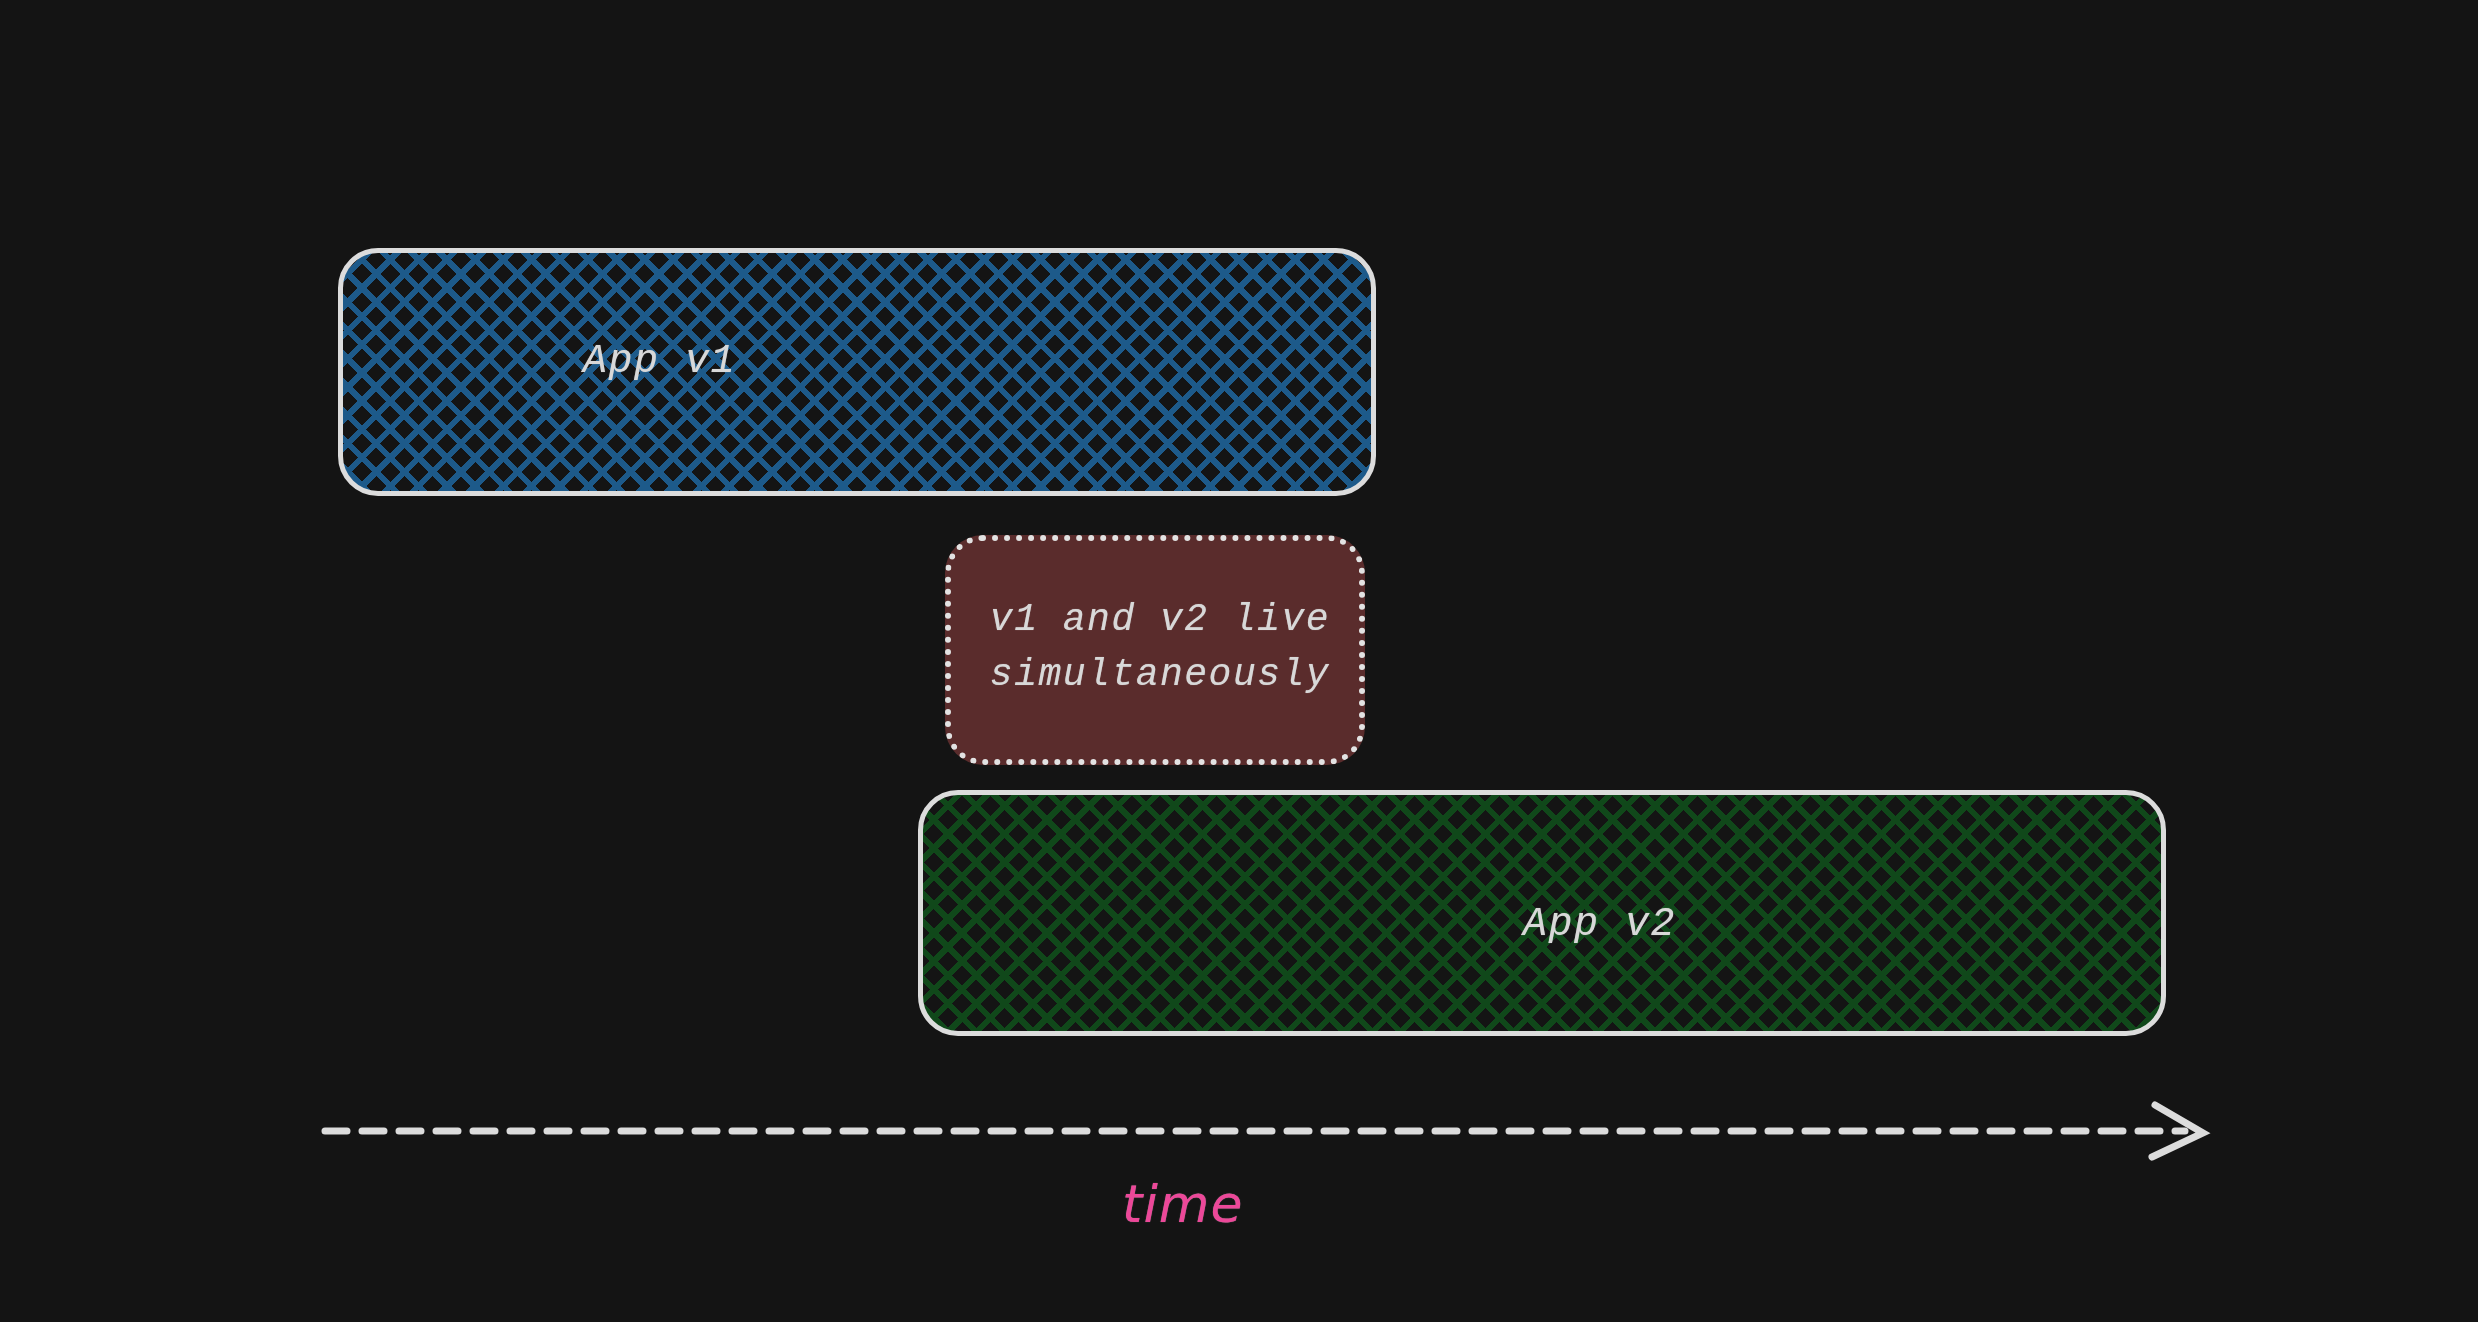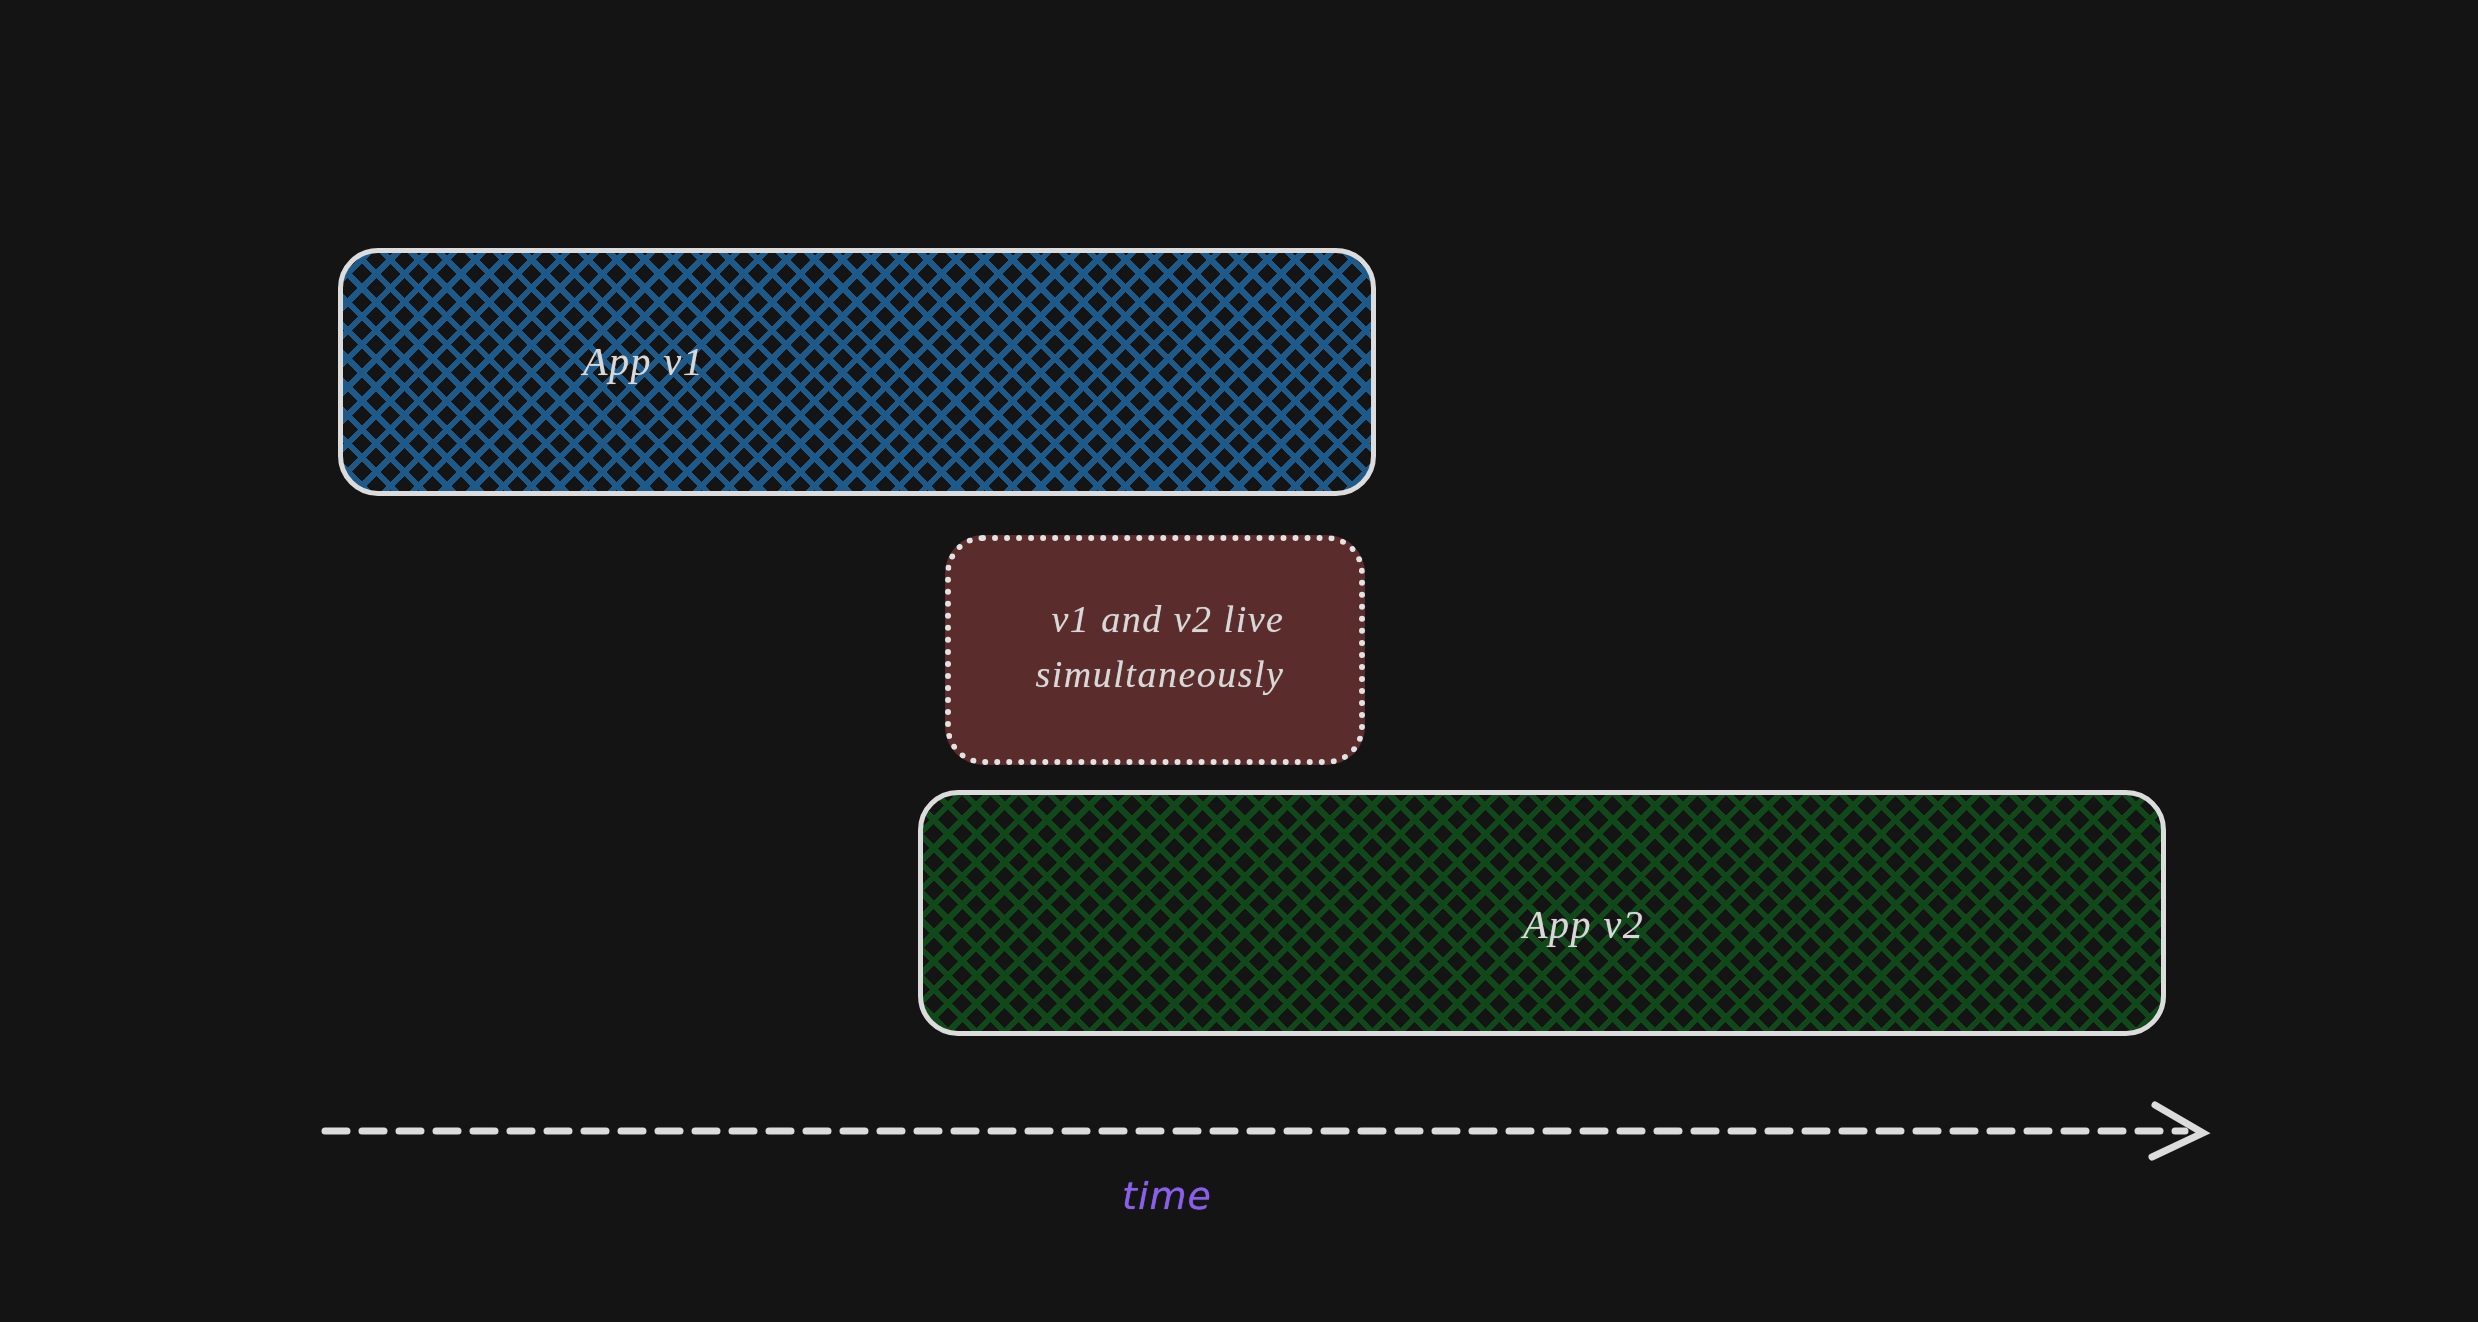--- a/index.html
+++ b/index.html
@@ -28,21 +28,21 @@
     box-sizing: border-box;
     display: flex;
     align-items: center;
     justify-content: center;
   }
 
   .box-label {
     position: relative;
     z-index: 3;
     color: #d8d8d8;
-    font-family: Liberation Serif, serif;
+    font-family: Liberation Mono, monospace;
     font-size: 40px;
     font-style: italic;
     font-weight: 400;
     letter-spacing: 1.5px;
     line-height: 1.35;
     text-align: center;
     white-space: pre-line;
     text-shadow: 0 0 1px rgba(216,216,216,0.55);
   }
 
@@ -125,23 +125,23 @@
     top: 0;
     width: 2478px;
     height: 1322px;
     pointer-events: none;
   }
 
   #time-label {
     position: absolute;
     left: 1122px;
     top: 1174px;
-    color: #8b5cf6;
+    color: #ec4899;
     font-family: "DejaVu Sans", sans-serif;
-    font-size: 38px;
+    font-size: 52px;
     font-style: italic;
     letter-spacing: 1px;
     text-shadow: 0 0 1px rgba(216,216,216,0.5);
   }
 </style>
 </head>
 <body>
 
 <div id="canvas">
 

